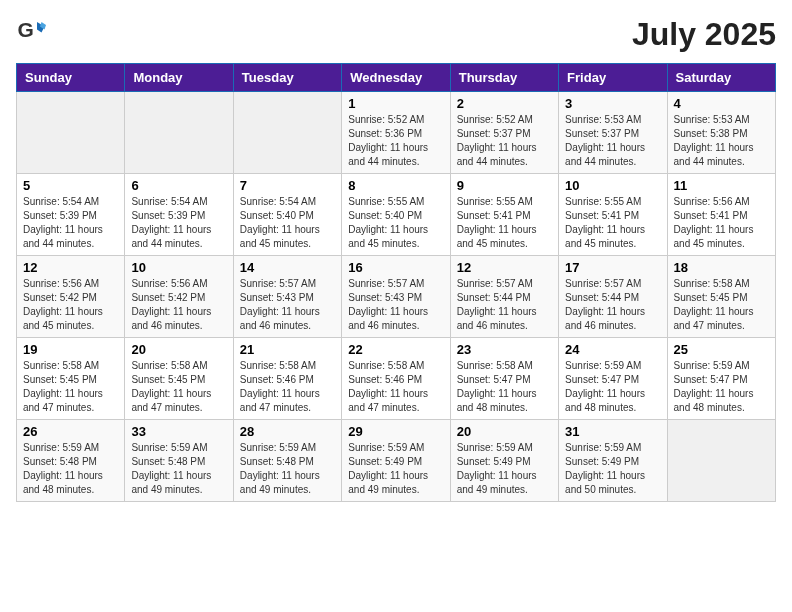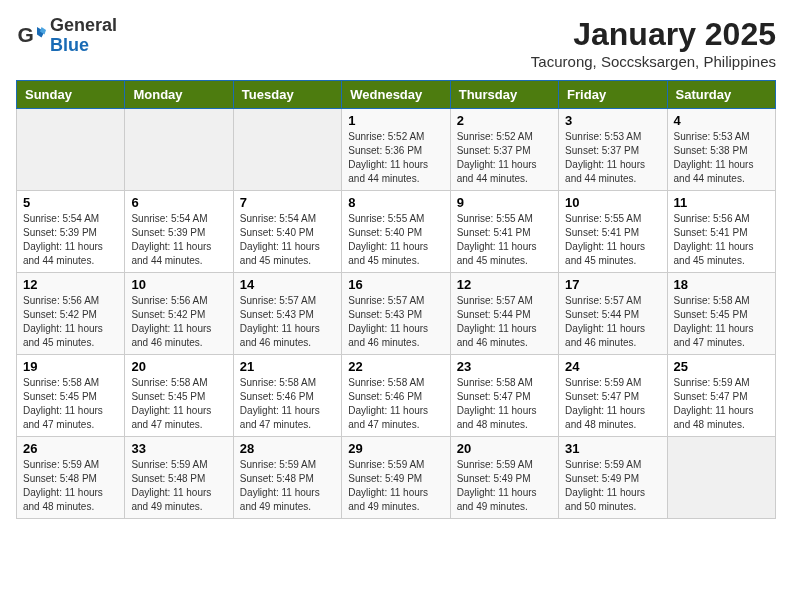--- a/index.html
+++ b/index.html
@@ -46,21 +46,21 @@
       font-size: 15px;
       font-weight: normal;
       color: #333;
     }
     .calendar {
       width: 100%;
       border-collapse: collapse;
       font-size: 11px;
     }
     .calendar thead tr th {
-      background: #4d7c0f;
+      background: #4c1d95;
       color: #fff;
       text-align: left;
       padding: 6px 8px;
       font-size: 13px;
       font-weight: bold;
       border: 1px solid #1a6bb5;
     }
     .calendar tbody tr td {
       border: 1px solid #ccc;
       vertical-align: top;
@@ -93,28 +93,23 @@
 </head>
 <body>
 
 <div class="header-area">
   <div class="logo">
     <svg class="logo-icon" viewBox="0 0 40 40">
       <text x="2" y="28" font-size="28" font-family="Arial" font-weight="bold" fill="#333">G</text>
       <polygon points="28,8 38,14 34,22 28,18" fill="#1a6bb5"></polygon>
       <polygon points="34,8 40,12 38,18 32,14" fill="#4aa3e0"></polygon>
     </svg>
-    <div class="logo-text">
-      <span class="logo-general">General</span>
-      <span class="logo-blue">Blue</span>
-    </div>
   </div>
   <div class="title-area">
-    <h1>January 2025</h1>
-    <h2>Tacurong, Soccsksargen, Philippines</h2>
+    <h1>July 2025</h1>
   </div>
 </div>
 
 <table class="calendar">
   <thead>
     <tr>
     <th>Sunday</th>
         <th>Monday</th>
         <th>Tuesday</th>
         <th>Wednesday</th>

